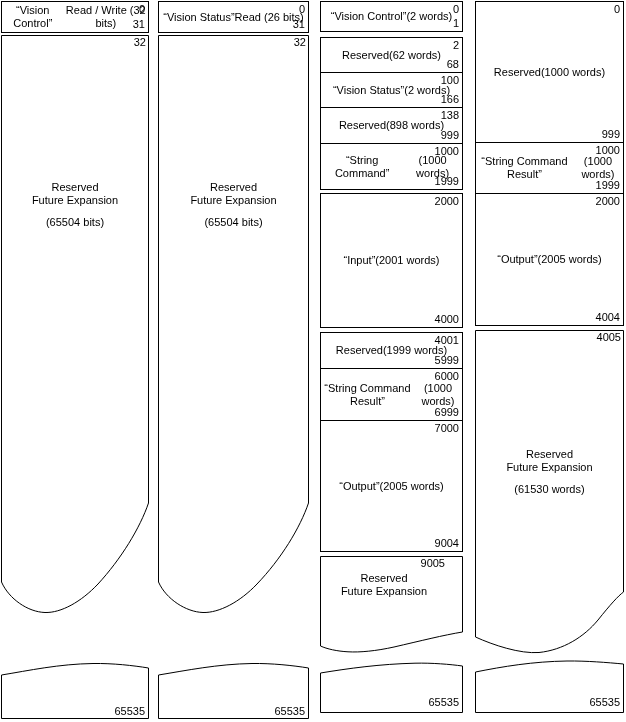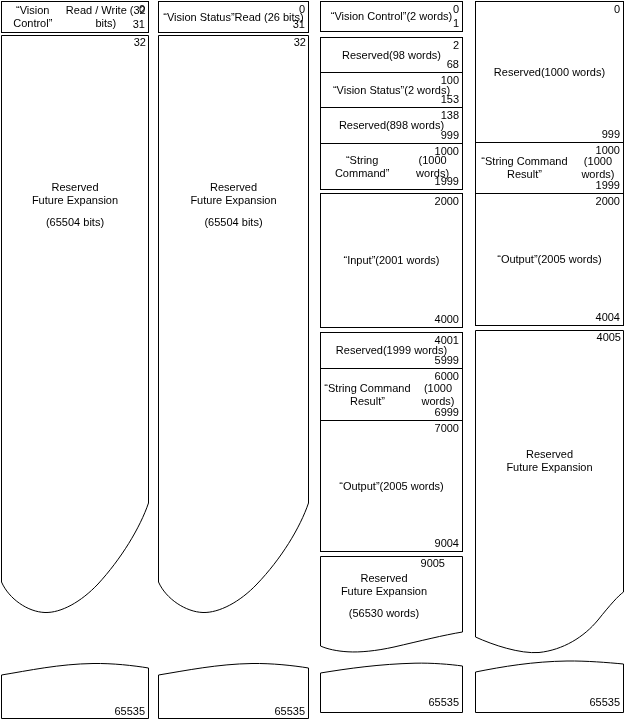--- a/index.html
+++ b/index.html
@@ -88,32 +88,32 @@
     <div>(2 words)</div>
   </div>
   <span class="num t">0</span>
   <span class="num b">1</span>
 </div>
 
 <div class="box" style="left:320px;top:37px;width:143px;height:153px;">
   <div class="cell" style="height:35px;">
     <div class="lines">
       <div>Reserved</div>
-      <div>(98 words)</div>
+      <div>(62 words)</div>
     </div>
     <span class="num t">2</span>
     <span class="num b">68</span>
   </div>
   <div class="cell" style="height:35px;">
     <div class="lines">
       <div>“Vision Status”</div>
       <div>(2 words)</div>
     </div>
     <span class="num t">100</span>
-    <span class="num b">153</span>
+    <span class="num b">166</span>
   </div>
   <div class="cell" style="height:36px;">
     <div class="lines">
       <div>Reserved</div>
       <div>(898 words)</div>
     </div>
     <span class="num t">138</span>
     <span class="num b">999</span>
   </div>
   <div class="cell last" style="height:45px;">
@@ -166,21 +166,20 @@
 
 <div class="torn" style="left:320px;top:556px;width:128px;height:100px;">
   <svg width="143" height="100" viewBox="0 0 143 100">
     <path d="M0.5,0.5 H142.5 V76 C124,79 100,85 74,91 C56,95 40,96.5 28,95.8 C17,95.2 7,93 0.5,90 Z" fill="#ffffff" stroke="#000000" stroke-width="1"></path>
   </svg>
   <span class="num t">9005</span>
   <div class="content" style="top:16px;">
     <div>Reserved</div>
     <div>Future Expansion</div>
     <div class="gap9"></div>
-    <div>(56530 words)</div>
   </div>
 </div>
 
 <div class="torn" style="left:320px;top:655px;width:143px;height:58px;">
   <svg width="143" height="58" viewBox="0 0 143 58">
     <path d="M0.5,18 C28,13.5 60,9 95,8.2 C112,7.8 130,9.3 142.5,11 V57.5 H0.5 Z" fill="#ffffff" stroke="#000000" stroke-width="1"></path>
   </svg>
   <span class="fragnum">65535</span>
 </div>
 
@@ -214,20 +213,21 @@
 
 <div class="torn" style="left:475px;top:330px;width:149px;height:326px;">
   <svg width="149" height="326" viewBox="0 0 149 326">
     <path d="M0.5,0.5 H148.5 V262 C143,266 135,275 123,290 C109,307 88,320 64,322.5 C45,324 18,315 0.5,307 Z" fill="#ffffff" stroke="#000000" stroke-width="1"></path>
   </svg>
   <span class="num t">4005</span>
   <div class="content" style="top:118px;">
     <div>Reserved</div>
     <div>Future Expansion</div>
     <div class="gap9"></div>
+    <div>(61530 words)</div>
   </div>
 </div>
 
 <div class="torn" style="left:475px;top:655px;width:149px;height:58px;">
   <svg width="149" height="58" viewBox="0 0 149 58">
     <path d="M0.5,17 C28,11.5 58,6.5 92,6 C112,5.8 132,7.5 148.5,9 V57.5 H0.5 Z" fill="#ffffff" stroke="#000000" stroke-width="1"></path>
   </svg>
   <span class="fragnum">65535</span>
 </div>
 

